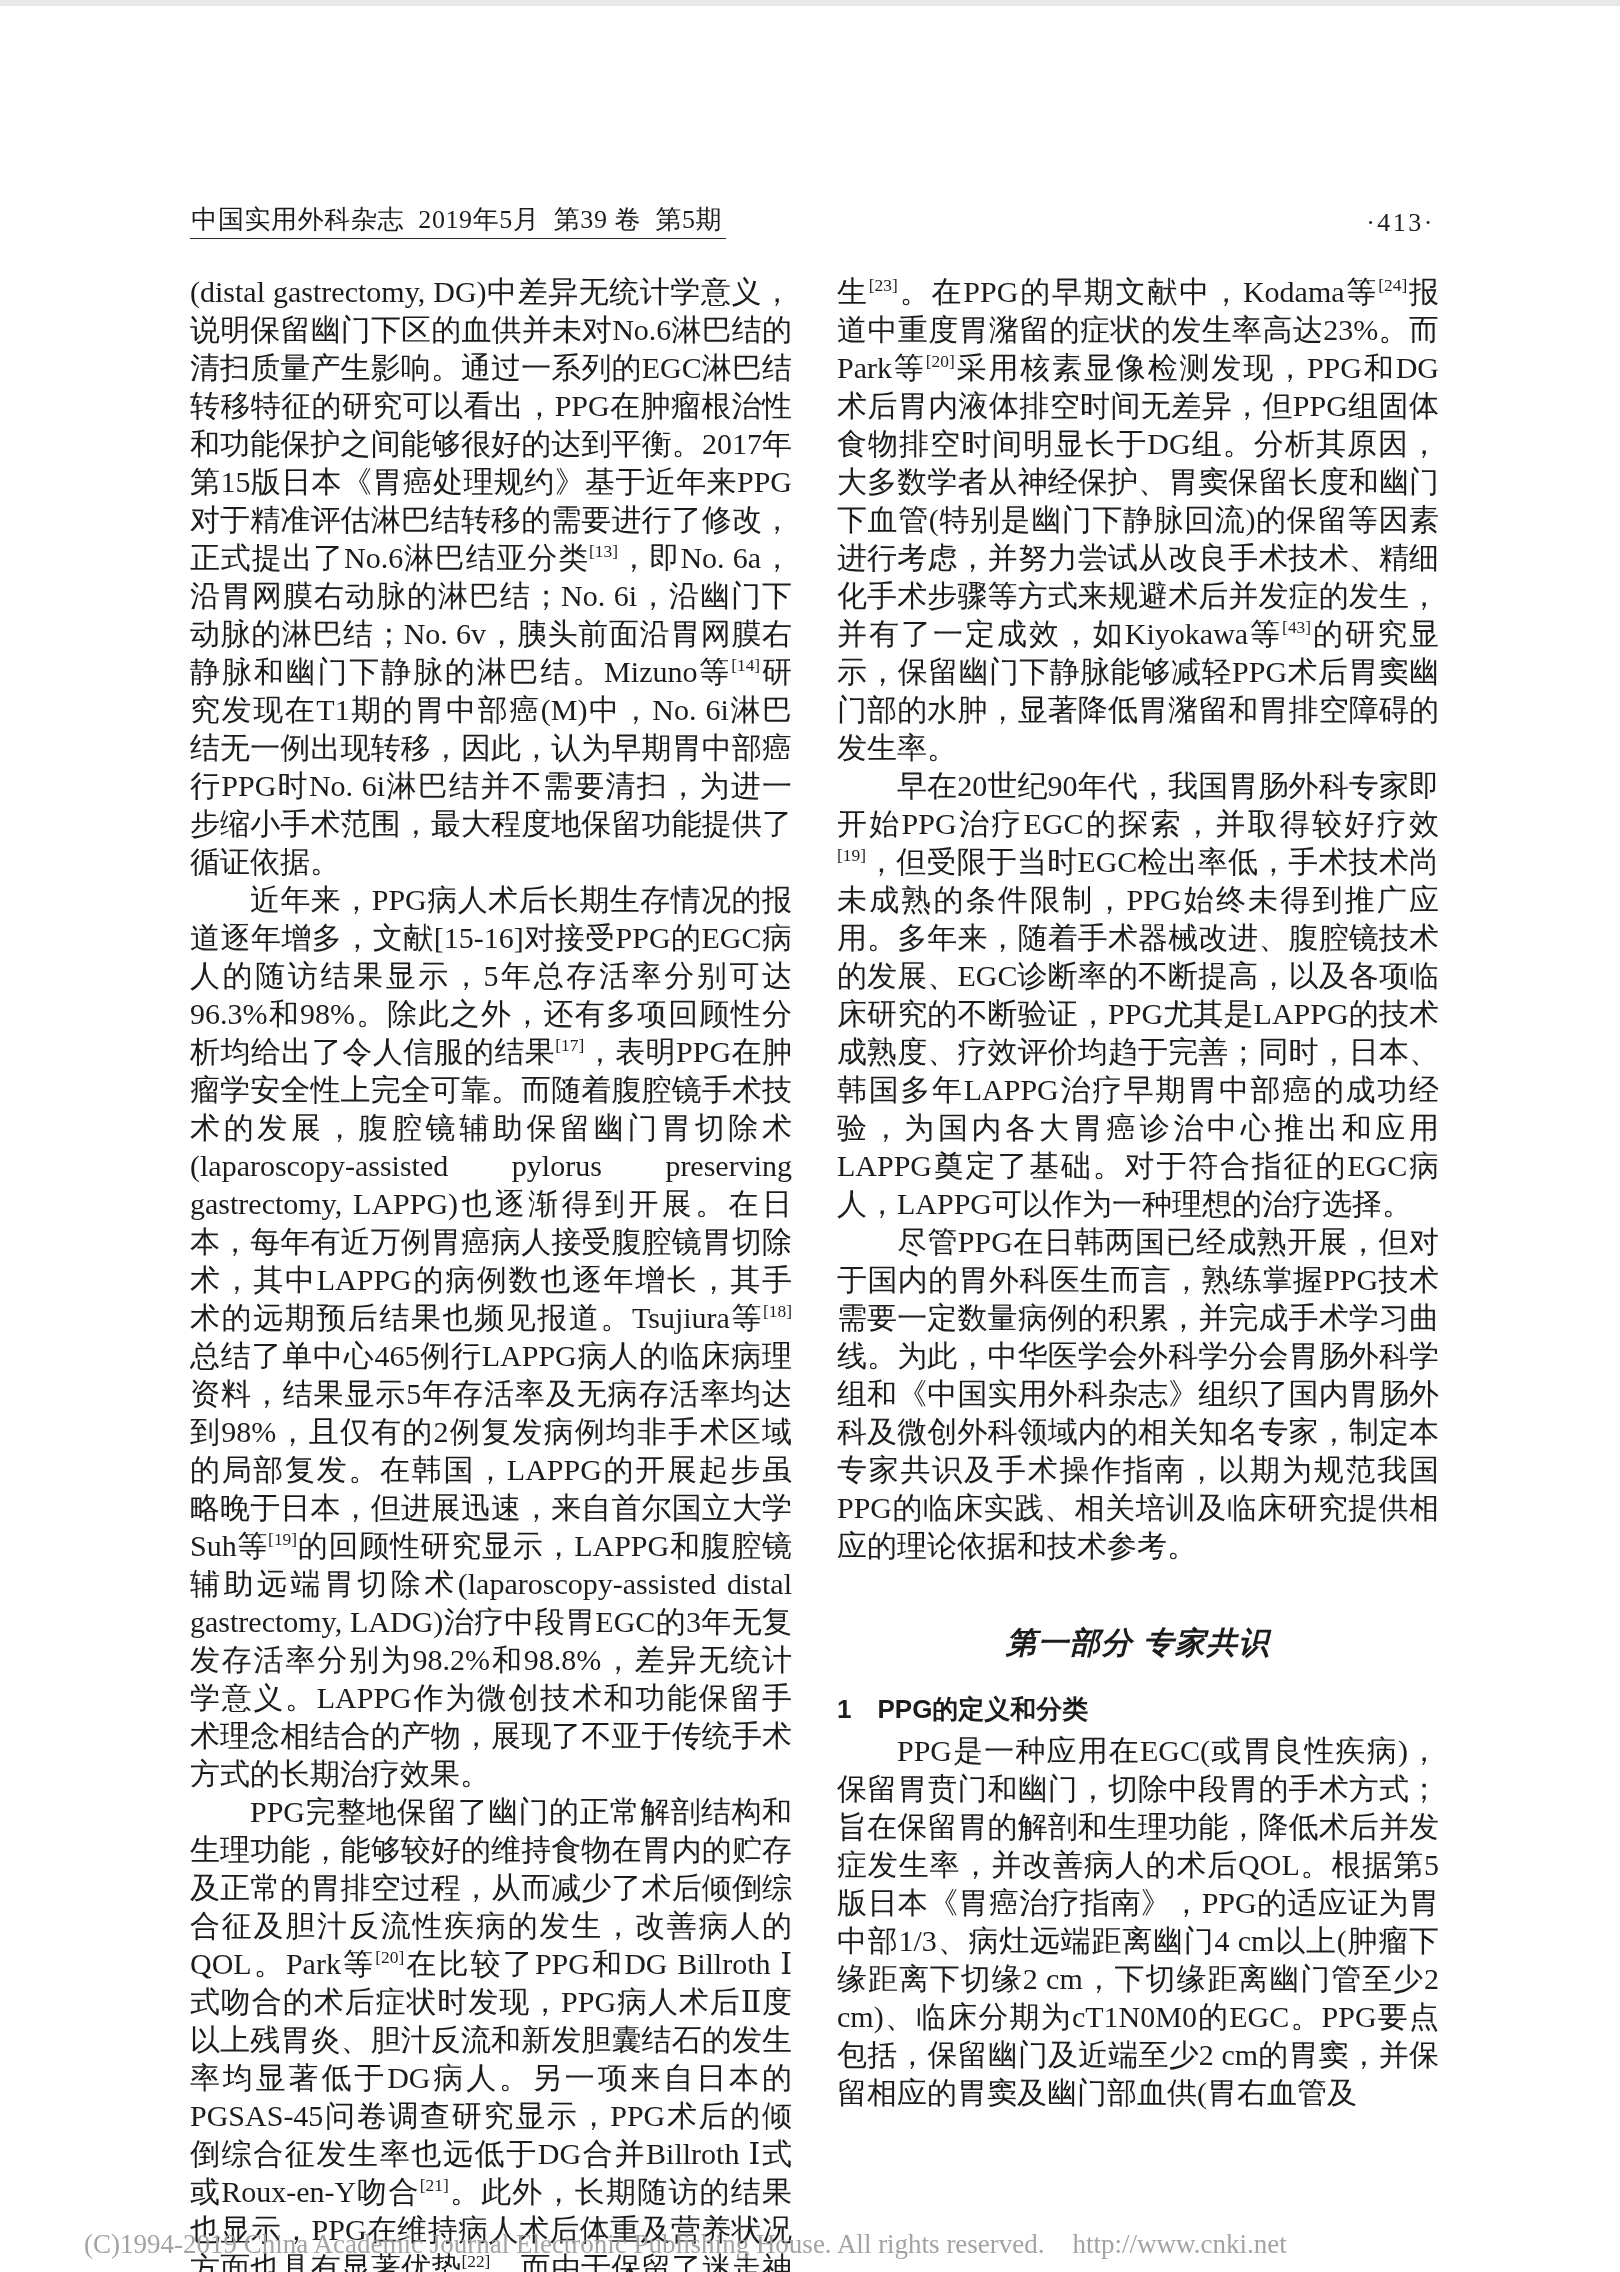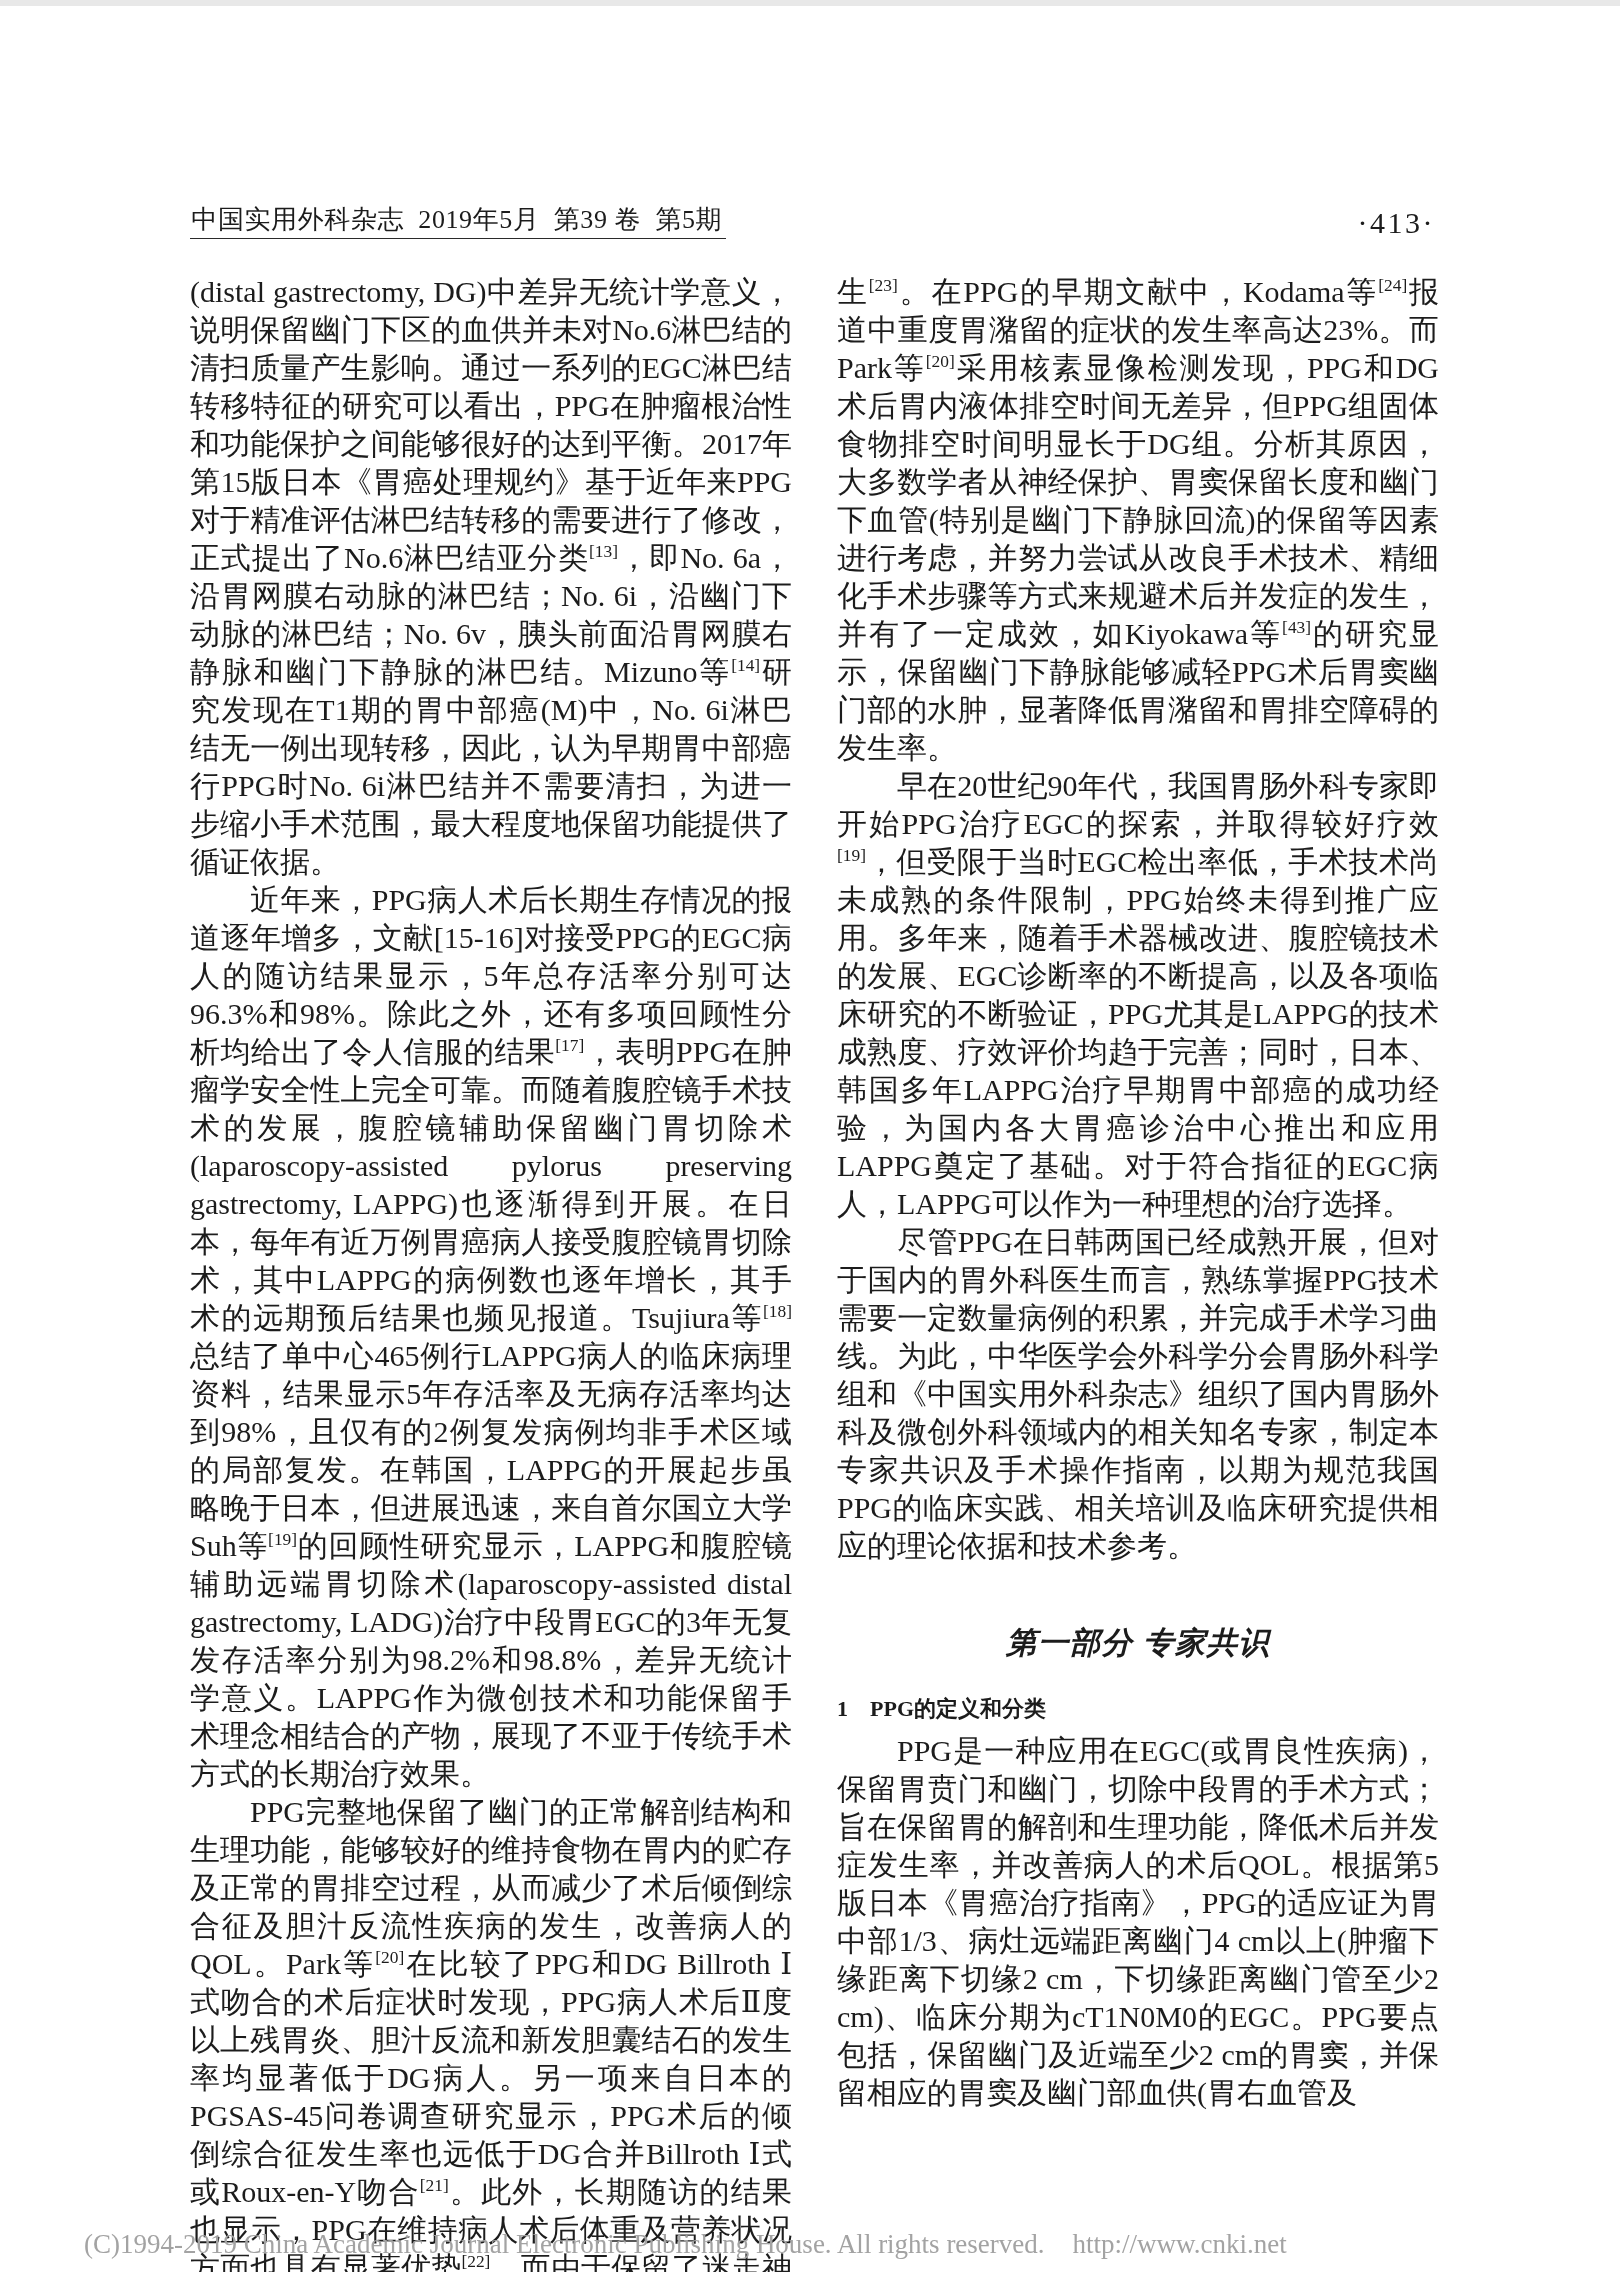--- a/index.html
+++ b/index.html
@@ -17,21 +17,21 @@
   .header-journal{
     position:absolute;left:190px;top:199px;
     font-size:26px;line-height:29px;
     letter-spacing:0.6px;
     border-bottom:1.9px solid #2a2a2a;
     padding:0 3.8px 3.8px 1.3px;
     white-space:pre;
   }
   .header-pageno{
     position:absolute;top:202px;right:185px;
-    font-size:30px;line-height:29px;
+    font-size:26px;line-height:29px;
     letter-spacing:2.5px;
     white-space:pre;
   }
   
   .col{
     position:absolute;top:267px;width:602px;
     font-size:30px;line-height:38px;
     text-align:justify;
     text-justify:inter-ideograph;
   }
@@ -48,23 +48,23 @@
   h1.part{
     font-family:"Liberation Sans","DejaVu Sans",sans-serif;
     font-weight:700;
     font-size:30.5px;line-height:38px;
     text-align:center;
     margin:58px 0 29px 0;
     letter-spacing:1.3px;
     font-style:italic;
   }
   h2.sec{
-    font-family:Liberation Serif, serif;
+    font-family:Liberation Sans, sans-serif;
     font-weight:700;
-    font-size:22px;line-height:38px;
+    font-size:26px;line-height:38px;
     margin:0 0 3.8px 0;
   }
   
   .footer{
     position:absolute;left:57px;top:2189px;
     font-size:27px;line-height:33px;
     color:#a3a3a3;
     white-space:pre;
   }
   .footer .gap{display:inline-block;width:28px;}

